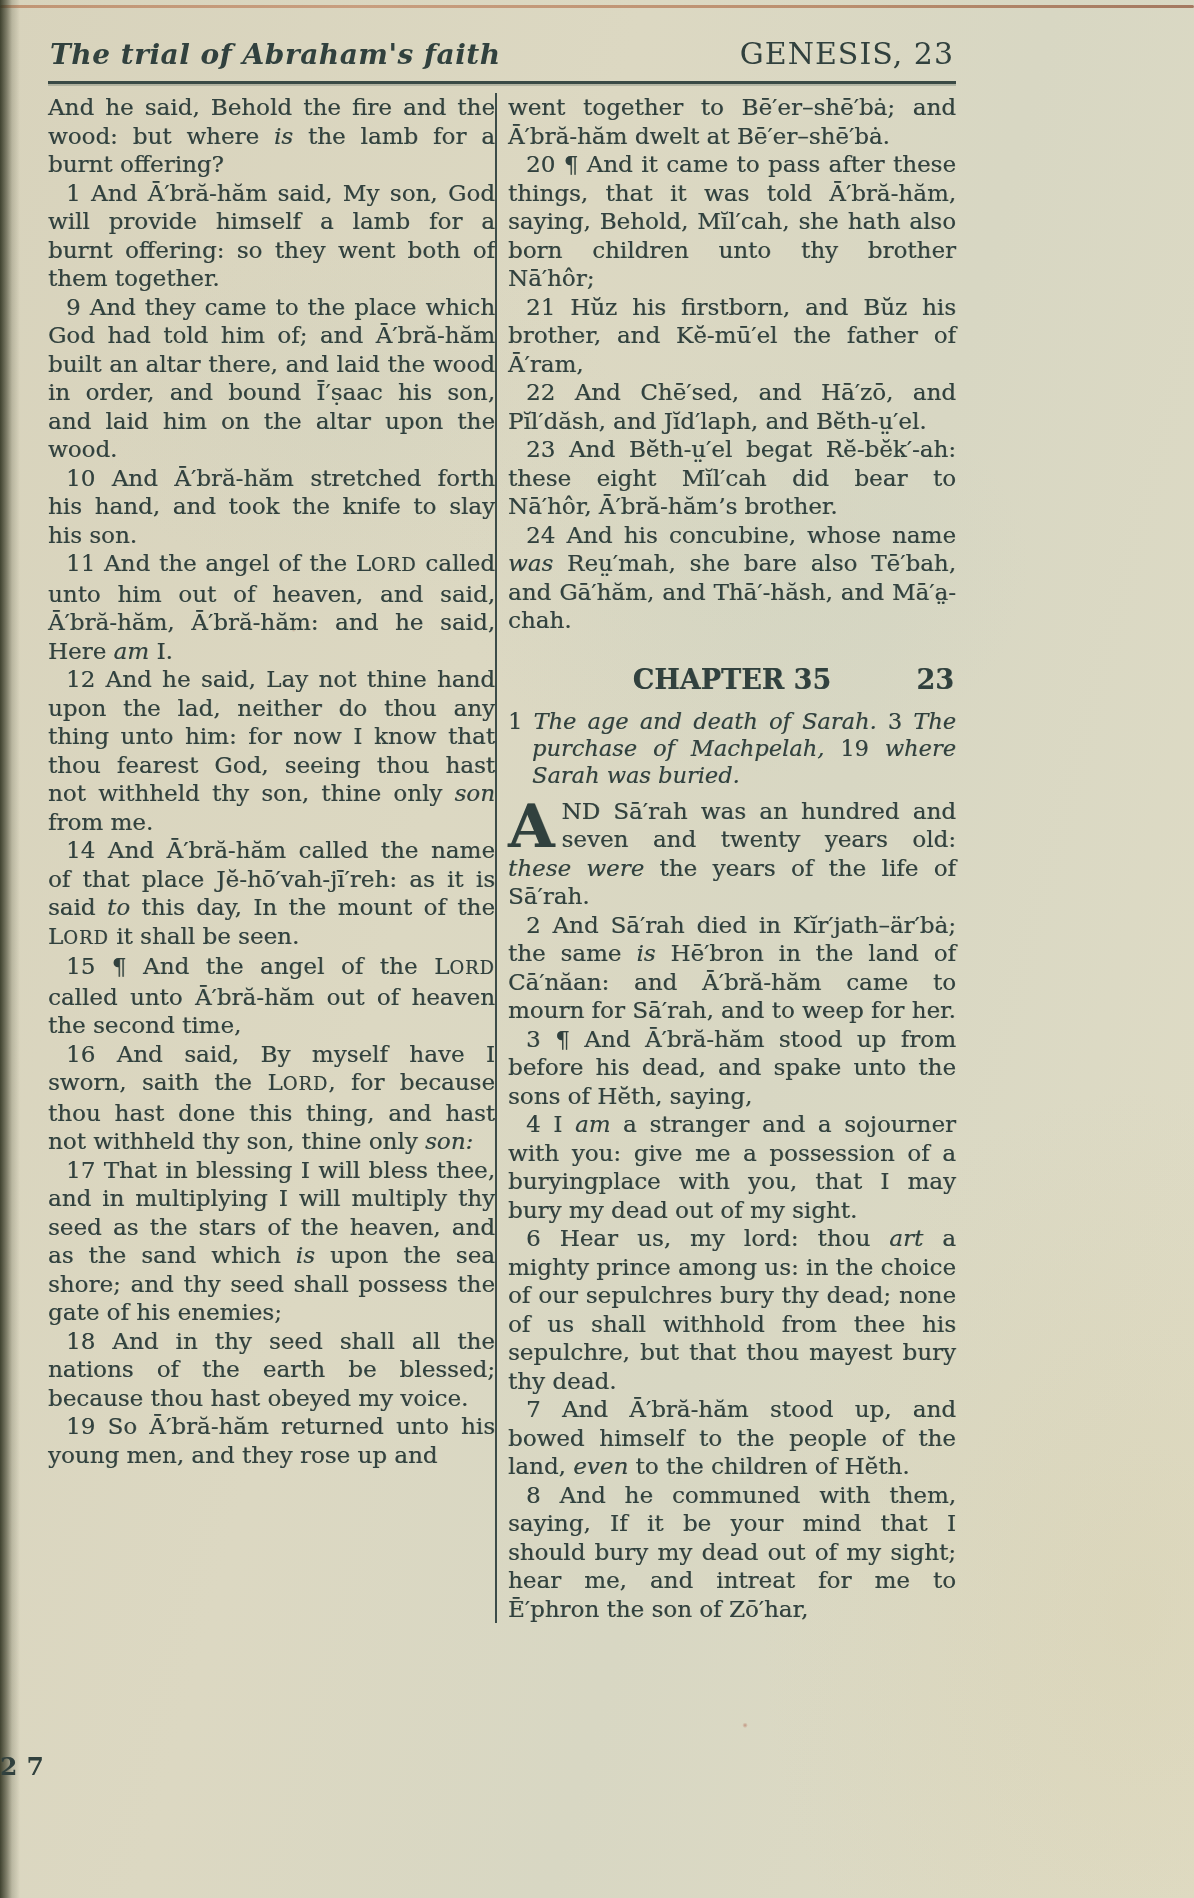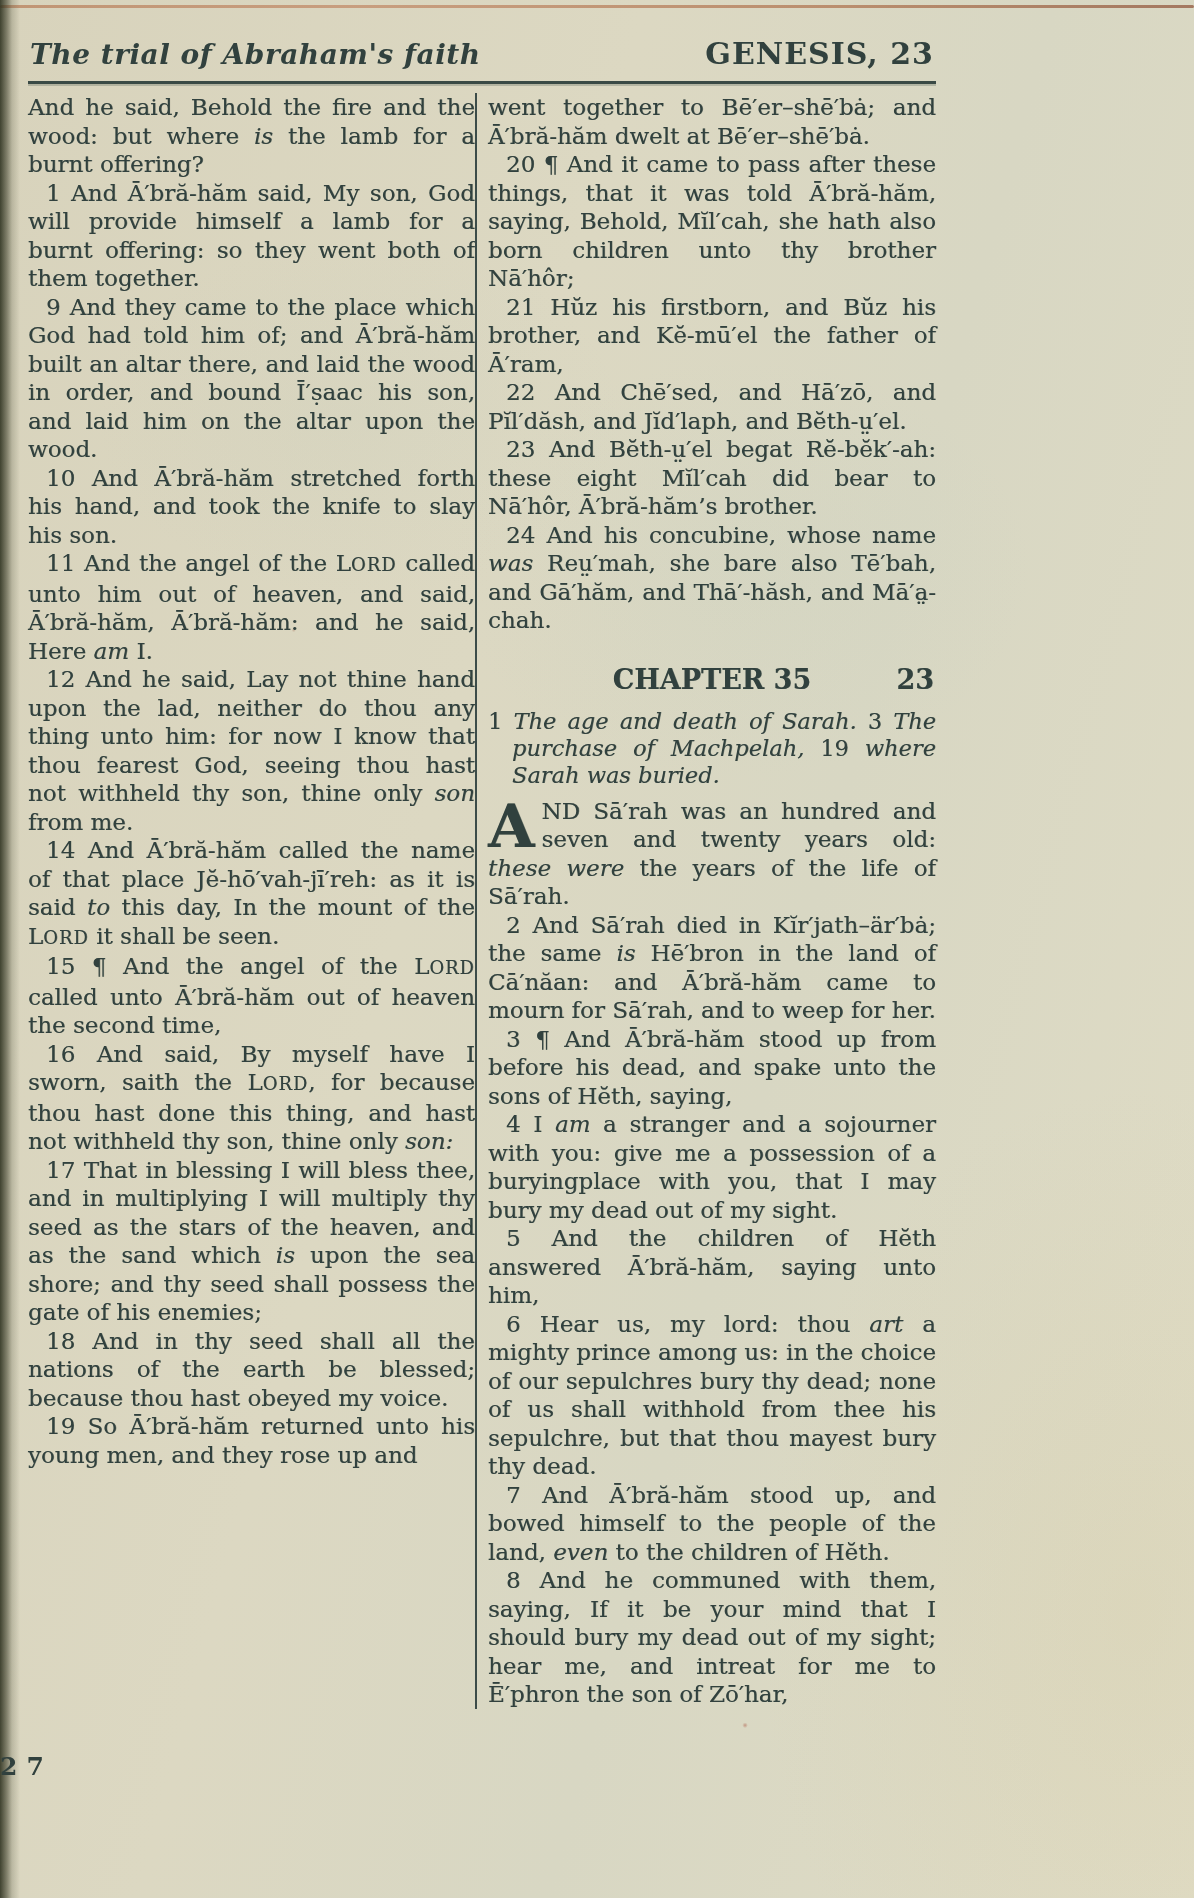--- a/index.html
+++ b/index.html
@@ -20,24 +20,24 @@
   }
   .edge-top{
     position:absolute;top:5px;left:0;width:100%;height:3px;
     background:linear-gradient(90deg,#b67a55 0%,#c08663 30%,#ad6f4a 70%,#8d4f35 100%);
     opacity:.7;border-radius:2px;
   }
   .edge-left{
     position:absolute;top:0;left:0;width:20px;height:100%;
     background:linear-gradient(90deg,rgba(42,46,28,.88) 0px,rgba(58,60,40,.55) 7px,rgba(88,90,68,.25) 12px,rgba(120,120,95,0) 20px);
   }
-  .content{position:absolute;left:28px;top:34px;width:908px;}
+  .content{position:absolute;left:48px;top:34px;width:908px;}
   .running-head{display:flex;justify-content:space-between;align-items:baseline;line-height:40px;padding:0 2px;}
   .rh-left{font-style:italic;font-weight:bold;font-size:28px;letter-spacing:.5px;}
-  .rh-right{font-weight:bold;font-size:30px;letter-spacing:1px;}
+  .rh-right{font-weight:normal;font-size:30px;letter-spacing:1px;}
   .head-rule{height:3px;background:#3a4a45;margin-top:6px;box-shadow:0 2px 0 rgba(58,74,69,.25);}
   .cols{display:flex;margin-top:9px;}
   .col{font-size:23px;line-height:28.5px;text-align:justify;text-shadow:0.45px 0 0 rgba(48,64,60,.5);}
   .col-left{width:447px;}
   .divider{width:2px;background:#3c4c49;margin-right:11px;}
   .col-right{width:448px;}
   p{margin:0;}
   .verse{text-indent:18px;}
   .cont{text-indent:0;}
   em{font-style:italic;}
@@ -86,21 +86,20 @@
           <p class="verse">21 Hŭz his firstborn, and Bŭz his brother, and Kĕ-mū′el the father of Ā′ram,</p>
           <p class="verse">22 And Chē′sed, and Hā′zō, and Pĭl′dăsh, and Jĭd′laph, and Bĕth-ṳ′el.</p>
           <p class="verse">23 And Bĕth-ṳ′el begat Rĕ-bĕk′-ah: these eight Mĭl′cah did bear to Nā′hôr, Ā′bră-hăm’s brother.</p>
           <p class="verse">24 And his concubine, whose name <em>was</em> Reṳ′mah, she bare also Tē′bah, and Gā′hăm, and Thā′-hăsh, and Mā′a̤-chah.</p>
           <div class="chapter-head"><span class="ch-label">CHAPTER 35</span><span class="ch-ref">23</span></div>
           <p class="summary"><em>1</em> The age and death of Sarah. <em>3</em> The purchase of Machpelah, <em>19</em> where Sarah was buried.</p>
           <p class="verse drop"><span class="dropcap">A</span>ND Sā′rah was an hundred and seven and twenty years old: <em>these were</em> the years of the life of Sā′rah.</p>
           <p class="verse">2 And Sā′rah died in Kĭr′jath–är′bȧ; the same <em>is</em> Hē′bron in the land of Cā′năan: and Ā′bră-hăm came to mourn for Sā′rah, and to weep for her.</p>
           <p class="verse">3 ¶ And Ā′bră-hăm stood up from before his dead, and spake unto the sons of Hĕth, saying,</p>
           <p class="verse">4 I <em>am</em> a stranger and a sojourner with you: give me a possession of a buryingplace with you, that I may bury my dead out of my sight.</p>
-          <p class="verse">5 And the children of Hĕth answered Ā′bră-hăm, saying unto him,</p>
           <p class="verse">6 Hear us, my lord: thou <em>art</em> a mighty prince among us: in the choice of our sepulchres bury thy dead; none of us shall withhold from thee his sepulchre, but that thou mayest bury thy dead.</p>
           <p class="verse">7 And Ā′bră-hăm stood up, and bowed himself to the people of the land, <em>even</em> to the children of Hĕth.</p>
           <p class="verse">8 And he communed with them, saying, If it be your mind that I should bury my dead out of my sight; hear me, and intreat for me to Ē′phron the son of Zō′har,</p>
         </div>
     </div>
   </div>
 
   <div class="page-number">27</div>
 </div>
 

